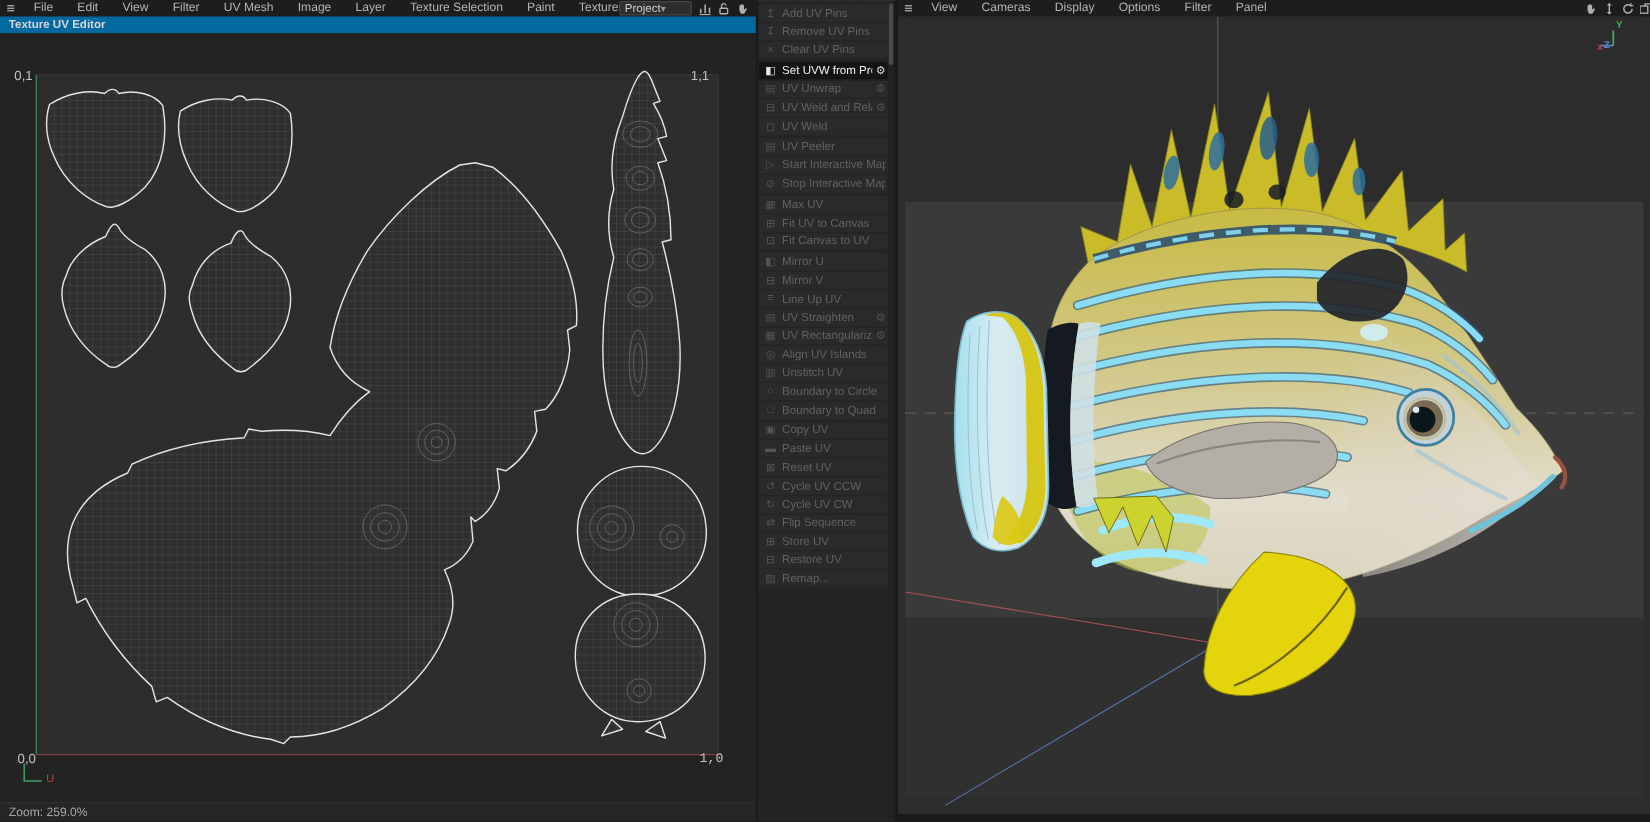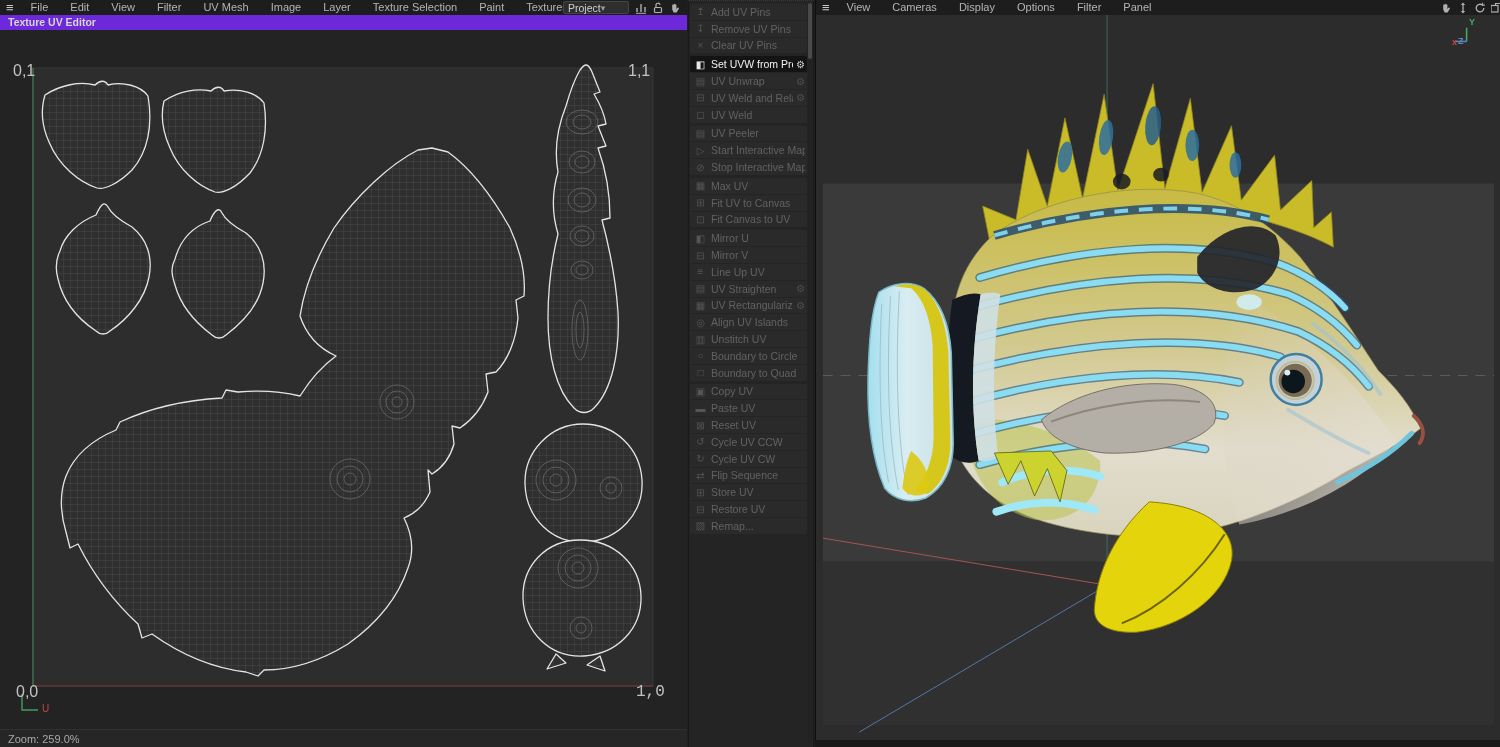--- a/index.html
+++ b/index.html
@@ -6,21 +6,21 @@
   .root{position:relative;width:1500px;height:747px;background:#1f1f1f;overflow:hidden;
         font-family:"Liberation Sans",sans-serif;color:#b8b8b8;-webkit-font-smoothing:antialiased;}
   .abs{position:absolute;}
 
   
   .menubar{position:absolute;top:0;height:15px;background:#1d1d1d;display:flex;align-items:center;
            font-size:11px;color:#b4b4b4;}
   .menubar .burger{font-size:13px;color:#c8c8c8;padding:0 6px 0 6px;line-height:15px;}
   .menubar .mi{padding:0 11px 0 11px;line-height:15px;white-space:nowrap;cursor:default;}
 
-  .title-bar{position:absolute;left:0;top:15px;width:687px;height:15px;background:#6d28d9;
+  .title-bar{position:absolute;left:0;top:15px;width:687px;height:15px;background:#0369a1;
              font-size:10.5px;font-weight:bold;color:#d6d6d6;line-height:15px;padding-left:8px;box-sizing:border-box;}
 
   .dropdown{position:absolute;display:flex;align-items:center;justify-content:flex-start;
             background:#2e2e2e;border:1px solid #454545;border-radius:2px;height:13px;width:66px;
             font-size:10.5px;color:#cfcfcf;padding:0 4px;box-sizing:border-box;}
   .dropdown .arr{font-size:9px;color:#9a9a9a;}
 
   .iconbtn{width:15px;height:13px;display:flex;align-items:center;justify-content:center;}
   .iconbtn svg{display:block;}
 
@@ -37,21 +37,21 @@
   .cmd-row .clabel{flex:1 1 auto;white-space:nowrap;overflow:hidden;}
   .cmd-row .cgear{flex:0 0 12px;font-size:10px;color:#4f4f4f;text-align:right;}
   .cmd-row.active{background:#141414;color:#f2f2f2;}
   .cmd-row.active .cicon{color:#e8e8e8;}
   .cmd-row.active .cgear{color:#d2d2d2;}
   .cmd-scrollbar{position:absolute;right:1px;top:2px;width:4px;height:740px;background:#222;}
   .cmd-scrollthumb{position:absolute;left:0;top:0;width:4px;height:56px;background:#4a4a4a;border-radius:2px;}
 
   
   .uv-area{position:absolute;left:0;top:30px;width:687px;height:699px;background:#232323;}
-  .uv-corner{position:absolute;font-size:16px;color:#c2c2c2;}
+  .uv-corner{position:absolute;font-size:12px;color:#c2c2c2;}
   .uv-ulabel{position:absolute;font-size:10px;color:#c04848;}
   .status-bar{position:absolute;left:0;top:729px;width:687px;height:18px;background:#262626;
               border-top:1px solid #303030;font-size:11px;color:#a8a8a8;line-height:18px;padding-left:8px;box-sizing:border-box;}
 
   
   .vp{position:absolute;left:815px;top:0;width:685px;height:747px;background:#2c2c2c;border-left:1px solid #0e0e0e;box-sizing:border-box;}
   .vp-bottom{position:absolute;left:815px;top:740px;width:685px;height:7px;background:#191919;}
   .gizmo-label{position:absolute;font-size:9px;font-weight:bold;}
 </style>
 </head>

